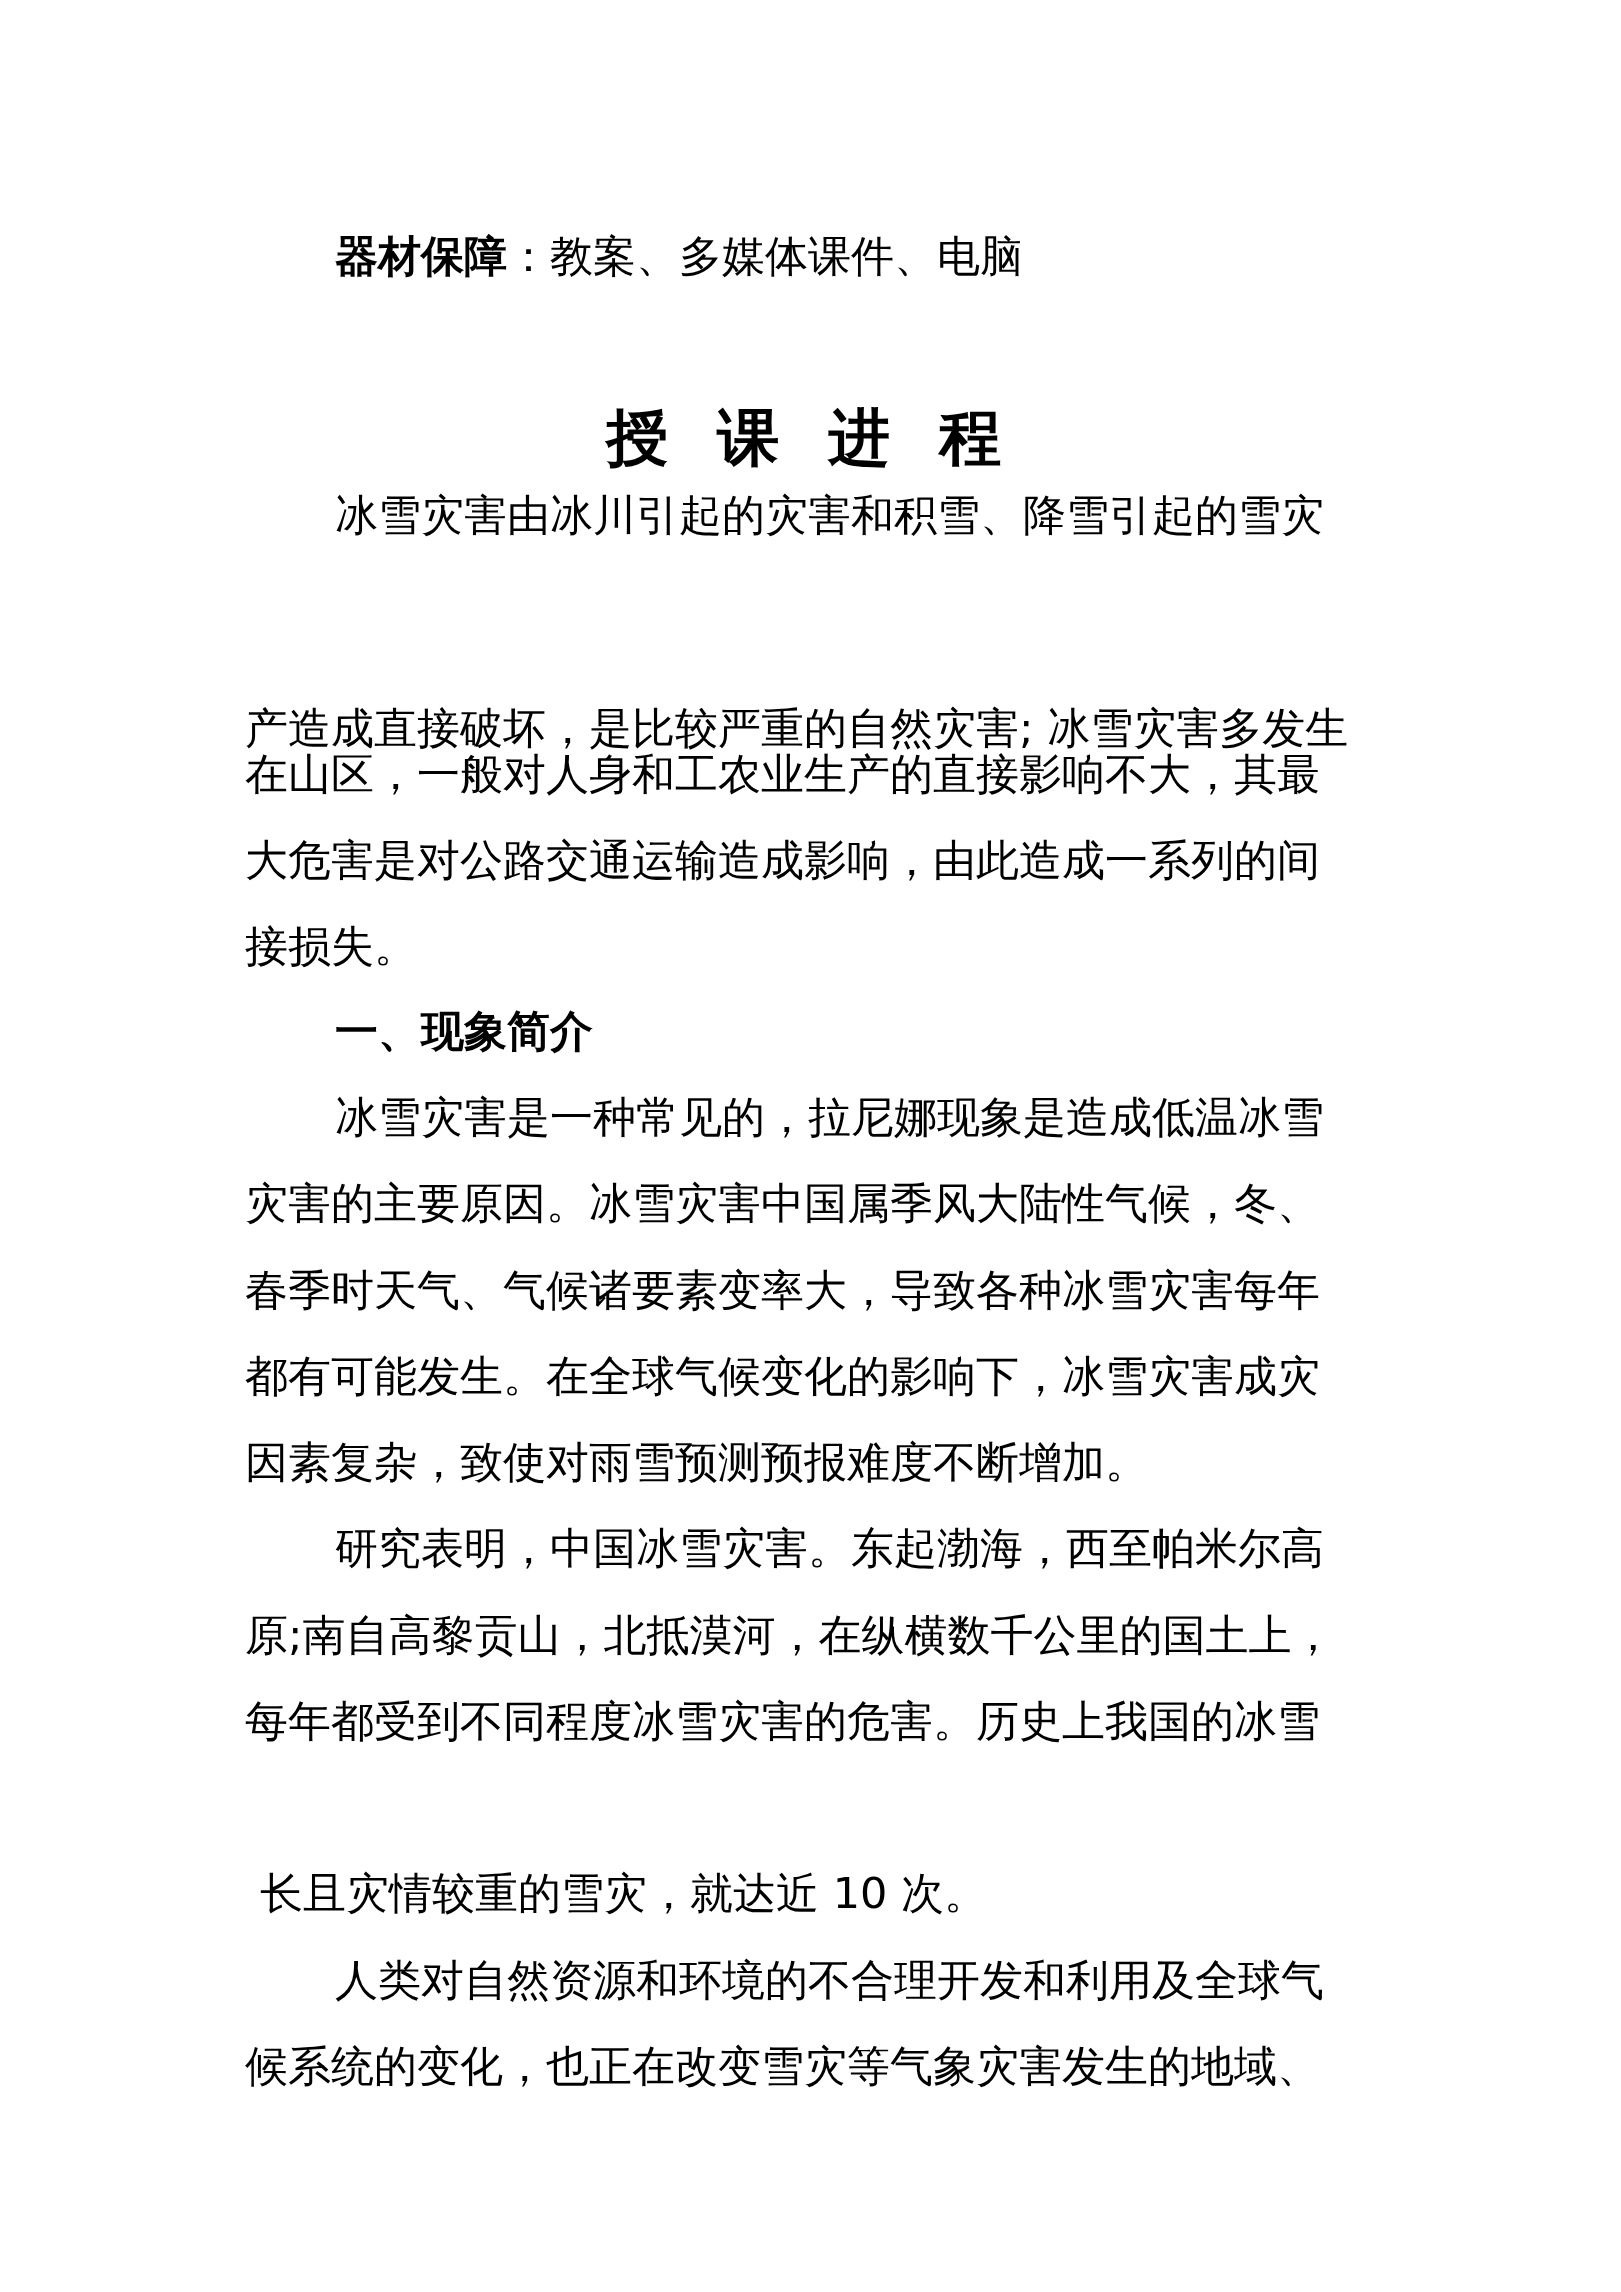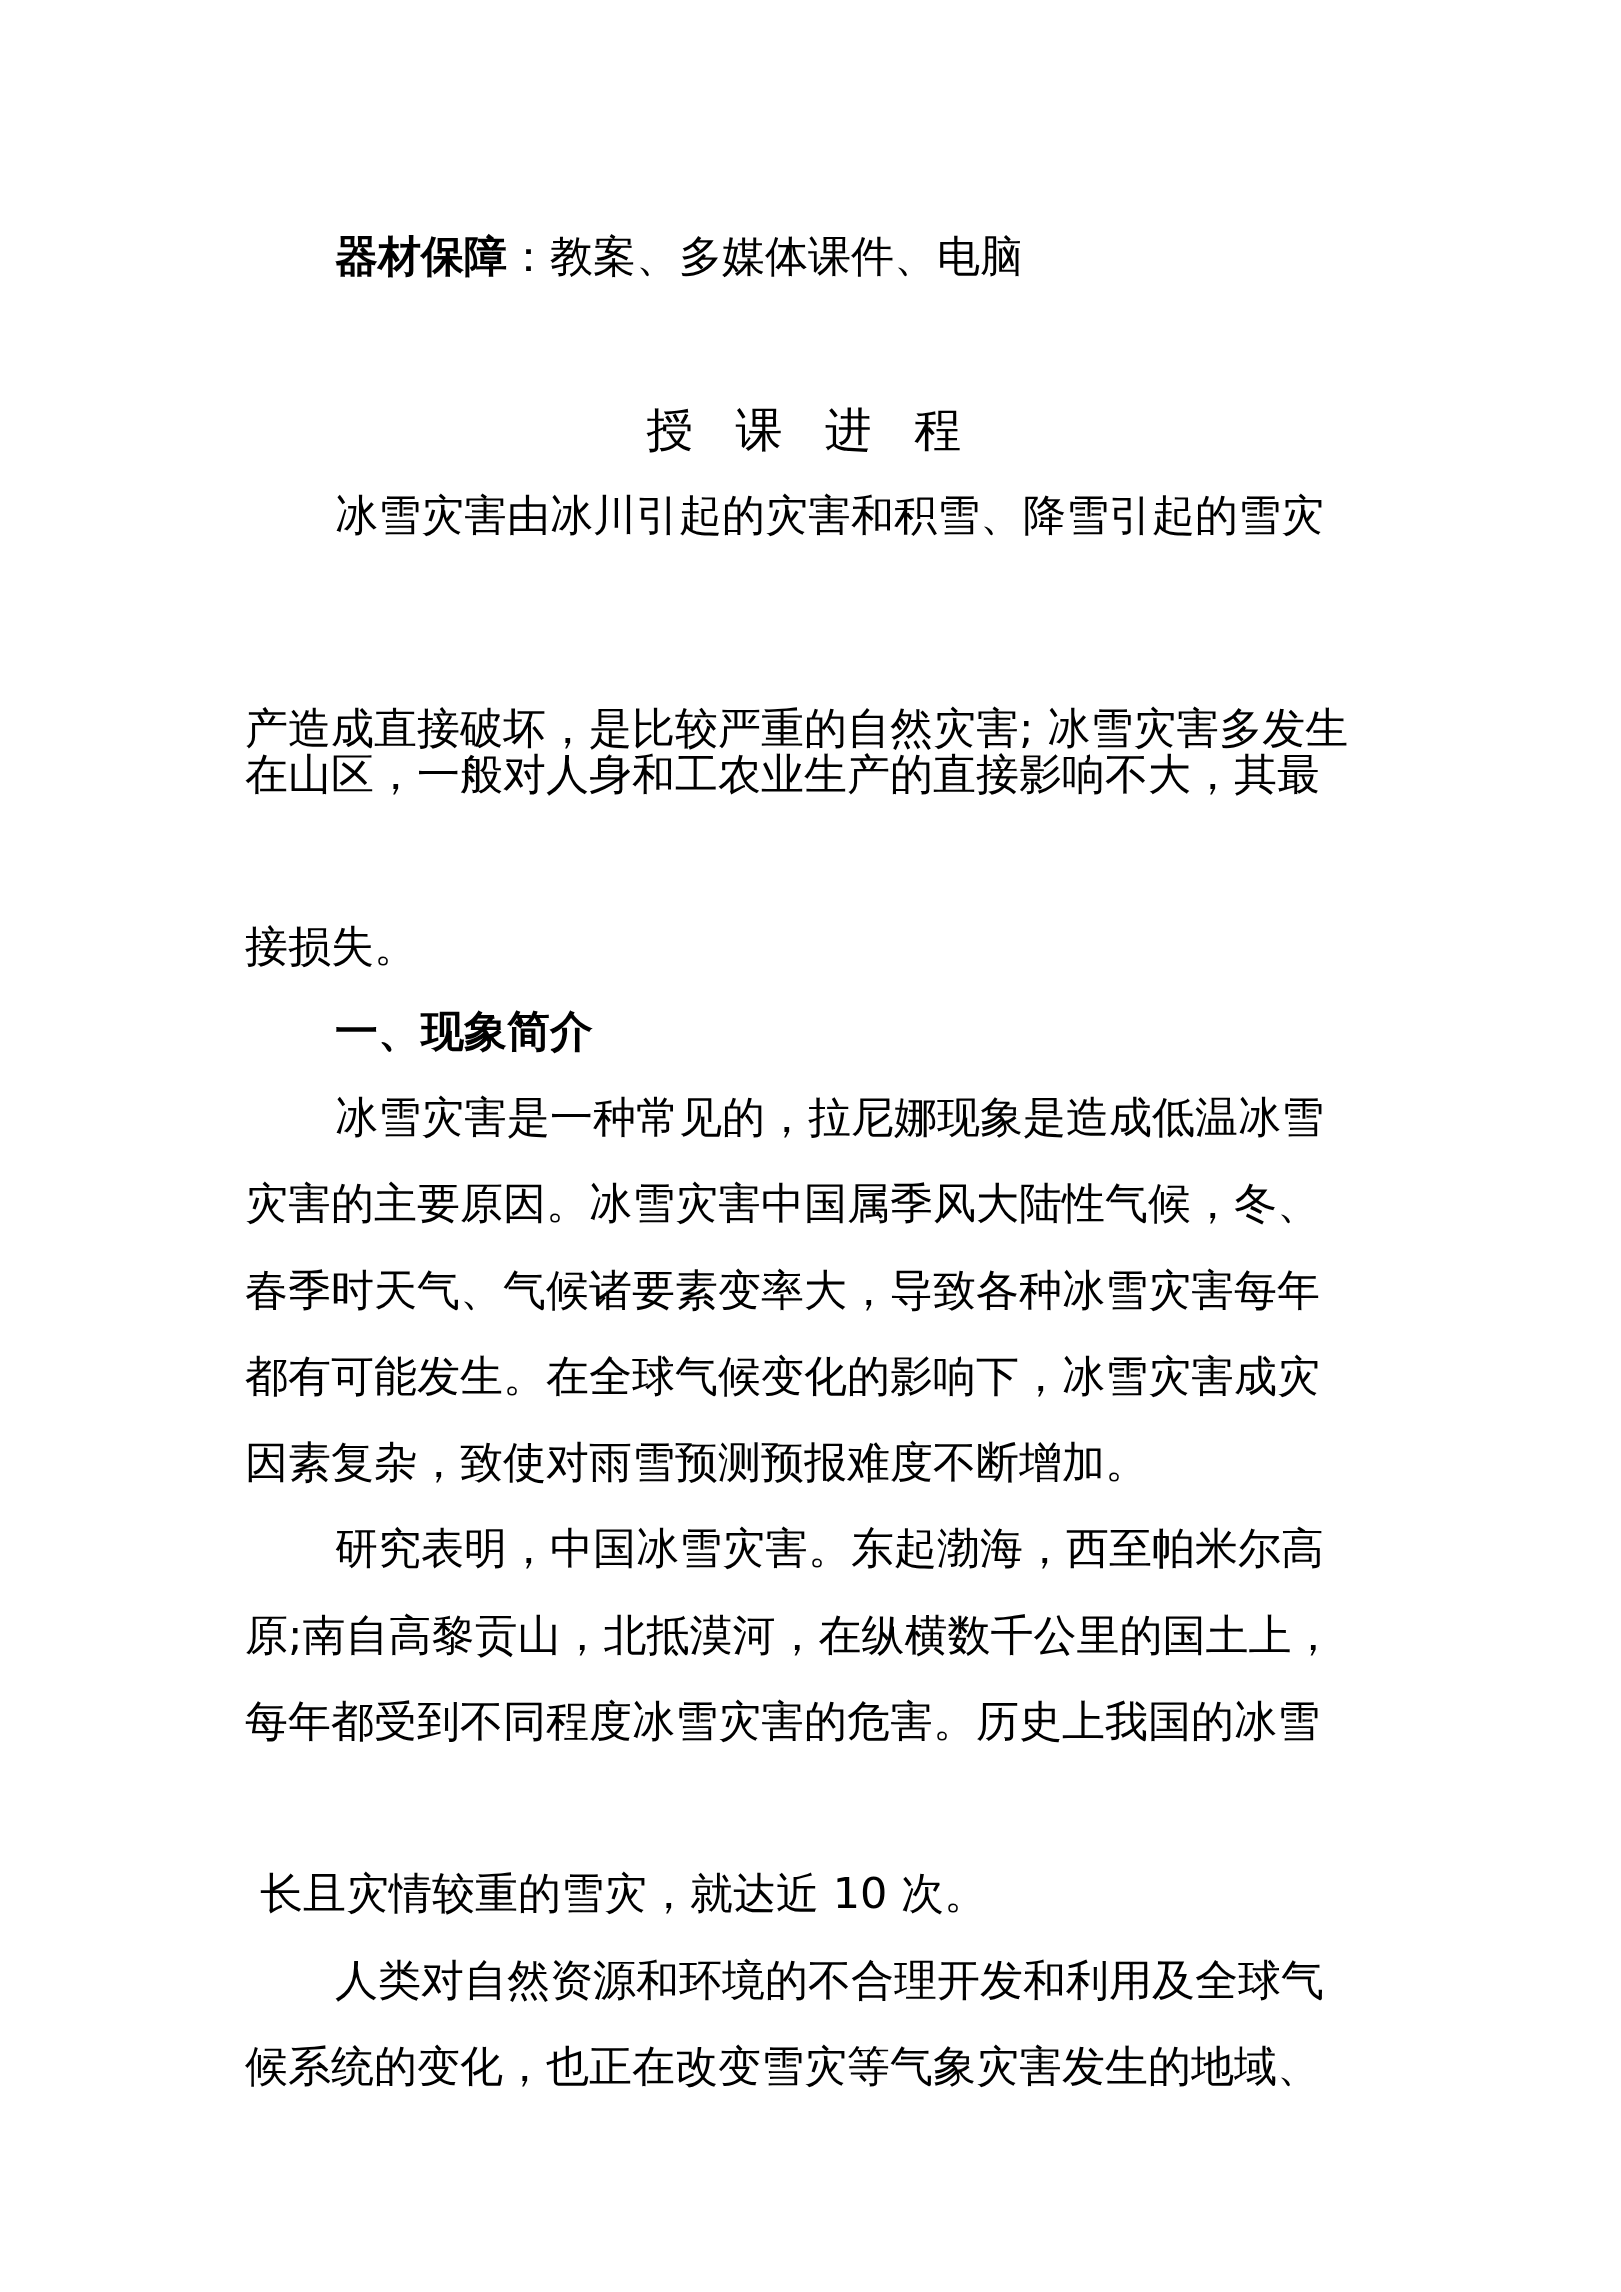--- a/index.html
+++ b/index.html
@@ -4,36 +4,37 @@
 <style>
   html, body { margin: 0; padding: 0; background: #ffffff; }
   body { width: 1621px; height: 2293px; position: relative; overflow: hidden;
          font-family: "DejaVu Sans", "Liberation Sans", sans-serif; color: #000; }
   .page { position: absolute; left: 0; top: 0; width: 1621px; height: 2117px; }
   .line { position: absolute; left: 245px; width: 1147px; font-size: 43px; line-height: 63px;
           white-space: nowrap; letter-spacing: 0px; }
   .indent { left: 335px; }
   .bold { font-weight: bold; }
   .center { left: 0; width: 1621px; text-align: center; }
-  .title { font-size: 47px; font-weight: normal; letter-spacing: 13.7px; }
+  .title { font-size: 62px; font-weight: bold; letter-spacing: 13.7px; margin-top: 8px; }
 </style>
 </head>
 <body>
 
 <div class="page">
 
   <div class="line indent" style="top:225px;">
     <span class="bold">器材保障</span><span>：</span><span>教案、多媒体课件、电脑</span>
   </div>
 
   <div class="line center title" style="top:398px;">授 课 进 程</div>
 
   <div class="line indent" style="top:484px;">冰雪灾害由冰川引起的灾害和积雪、降雪引起的雪灾</div>
   <div class="line" style="top:657px;margin-top:40px;">产造成直接破坏，是比较严重的自然灾害; 冰雪灾害多发生</div>
   <div class="line" style="top:743px;">在山区，一般对人身和工农业生产的直接影响不大，其最</div>
+  <div class="line" style="top:829px;">大危害是对公路交通运输造成影响，由此造成一系列的间</div>
   <div class="line" style="top:915px;">接损失。</div>
 
   <div class="line indent bold" style="top:1000px;">一、现象简介</div>
 
   <div class="line indent" style="top:1086px;">冰雪灾害是一种常见的，拉尼娜现象是造成低温冰雪</div>
   <div class="line" style="top:1172px;">灾害的主要原因。冰雪灾害中国属季风大陆性气候，冬、</div>
   <div class="line" style="top:1259px;">春季时天气、气候诸要素变率大，导致各种冰雪灾害每年</div>
   <div class="line" style="top:1345px;">都有可能发生。在全球气候变化的影响下，冰雪灾害成灾</div>
   <div class="line" style="top:1431px;">因素复杂，致使对雨雪预测预报难度不断增加。</div>
 

